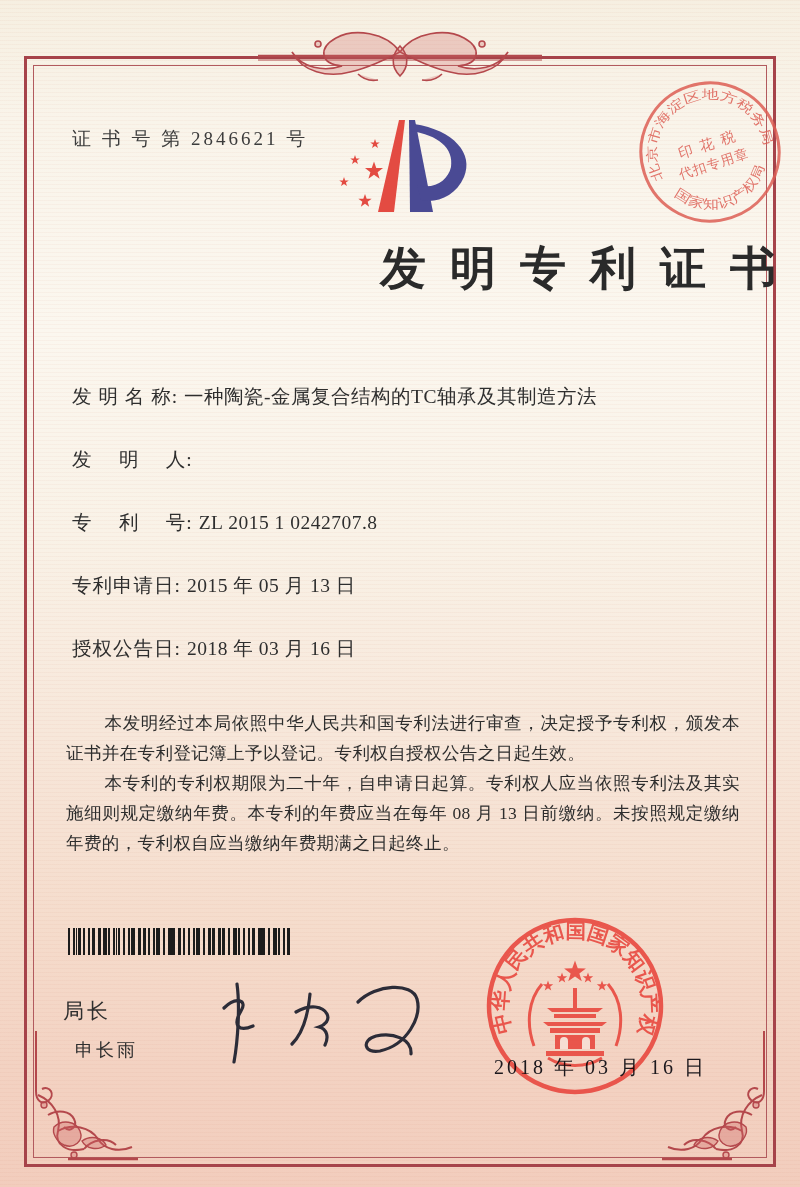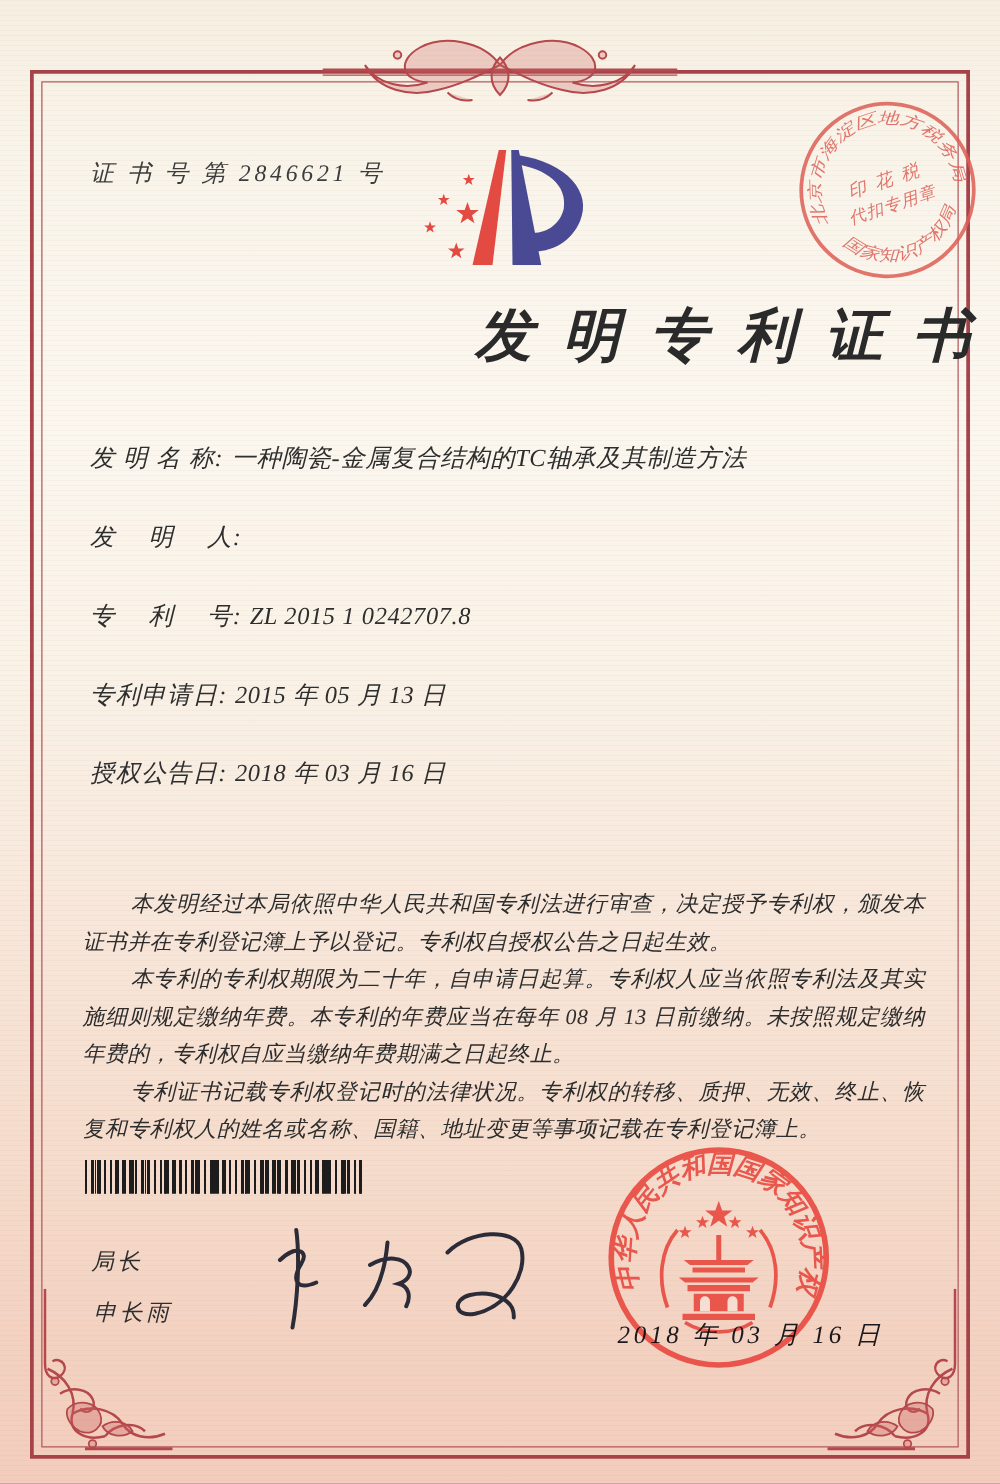--- a/index.html
+++ b/index.html
@@ -1,48 +1,47 @@
 <!DOCTYPE html>
 <html><head>
 <meta charset="utf-8">
 <style>
   * { margin:0; padding:0; box-sizing:border-box; }
   body { background:#6b6b6b; font-family:"Liberation Serif", serif; }
   .page {
     position:relative; width:800px; height:1187px; margin:0 auto; overflow:hidden;
     background:linear-gradient(180deg,#f6efe1 0%, #f9f4ea 10%, #fbf7ef 28%,
       #f9f2e7 45%, #f7e7da 62%, #f5dccc 78%, #f3d2c2 90%, #f2cdbd 100%);
-    font-style:italic;
   }
   .page::before { 
     content:""; position:absolute; inset:0; pointer-events:none;
     background:repeating-linear-gradient(180deg, rgba(205,118,92,.055) 0 1px, transparent 1px 4px);
   }
   .frame-outer { position:absolute; left:24px; top:56px; right:24px; bottom:20px;
     border:3px solid #a6434a; }
   .frame-inner { position:absolute; left:33px; top:65px; right:33px; bottom:29px;
     border:1px solid #b25a5e; }
   .cert-no { position:absolute; left:72px; top:126px; font-size:19px; letter-spacing:3px; color:#3c3c3c; }
   .title { position:absolute; left:0; top:238px; width:100%; text-align:right;
     font-size:46px; font-weight:700; color:#2a2a2a; letter-spacing:24px; text-indent:24px; }
   .fields { position:absolute; left:72px; top:356px; width:665px; }
   .f-row { display:flex; align-items:center; line-height:24px; margin-bottom:39px;
-    font-size:19.5px; color:#2e2e2e; }
+    font-size:19.5px; color:#2e2e2e;margin-top:29px; }
   .f-label { white-space:pre; letter-spacing:1px; flex:none; }
   .f-value { margin-left:6px; letter-spacing:.5px; }
   .paras { position:absolute; left:66px; top:708px; width:674px; font-size:17.5px;
     line-height:30px; color:#2d2d2d; letter-spacing:.4px; text-align:justify; }
   .paras p { text-indent:2.2em; }
   .barcode { position:absolute; left:68px; top:928px; width:224px; height:27px;
     background:
       repeating-linear-gradient(90deg,#1c1c1c 0 2px, transparent 2px 5px),
       repeating-linear-gradient(90deg,#1c1c1c 0 1px, transparent 1px 8px),
       repeating-linear-gradient(90deg, transparent 0 11px, #1c1c1c 11px 13px);
   }
-  .sig-title { position:absolute; left:73px; top:997px; font-size:18px; color:#2e2e2e; letter-spacing:3px; }
+  .sig-title { position:absolute; left:63px; top:997px; font-size:21px; color:#2e2e2e; letter-spacing:3px; }
   .sig-name  { position:absolute; left:75px; top:1038px; font-size:18px; color:#2e2e2e; letter-spacing:3px; }
   .sig-script { position:absolute; left:192px; top:972px; width:250px; height:105px; }
   .seal { position:absolute; left:468px; top:896px; width:215px; height:220px; opacity:.88; z-index:4; }
   .seal-date { position:absolute; left:494px; top:1054px; font-size:20px; color:#1d1d26;
     letter-spacing:3px; z-index:5; mix-blend-mode:multiply; }
   .tax-stamp { position:absolute; left:637px; top:79px; width:146px; height:146px; opacity:.85; z-index:3; }
   .logo { position:absolute; left:322px; top:84px; width:165px; height:145px; }
   .orn-top { position:absolute; left:258px; top:22px; width:284px; height:62px; z-index:2; }
   .orn-corner { position:absolute; width:118px; height:132px; bottom:24px; z-index:2; }
   .orn-bl { left:28px; }
@@ -155,21 +154,20 @@
     </div>
     <div class="f-row">
       <span class="f-label">授权公告日:</span>
       <span class="f-value">2018 年 03 月 16 日</span>
     </div>
   </div>
 
   <div class="paras">
     <p>本发明经过本局依照中华人民共和国专利法进行审查，决定授予专利权，颁发本证书并在专利登记簿上予以登记。专利权自授权公告之日起生效。</p>
     <p>本专利的专利权期限为二十年，自申请日起算。专利权人应当依照专利法及其实施细则规定缴纳年费。本专利的年费应当在每年 08 月 13 日前缴纳。未按照规定缴纳年费的，专利权自应当缴纳年费期满之日起终止。</p>
-    <p>专利证书记载专利权登记时的法律状况。专利权的转移、质押、无效、终止、恢复和专利权人的姓名或名称、国籍、地址变更等事项记载在专利登记簿上。</p>
   </div>
 
   <div class="barcode"></div>
 
   <div class="sig-title">局长</div>
   <div class="sig-name">申长雨</div>
   <svg class="sig-script" viewBox="0 0 250 105">
     <g fill="none" stroke="#2c2c38" stroke-width="3.2" stroke-linecap="round">
       <path d="M32,36 c12,-12 24,-8 17,3 c-9,15 -2,21 12,15"></path>
       <path d="M45,12 c3,22 1,56 -3,78"></path>

